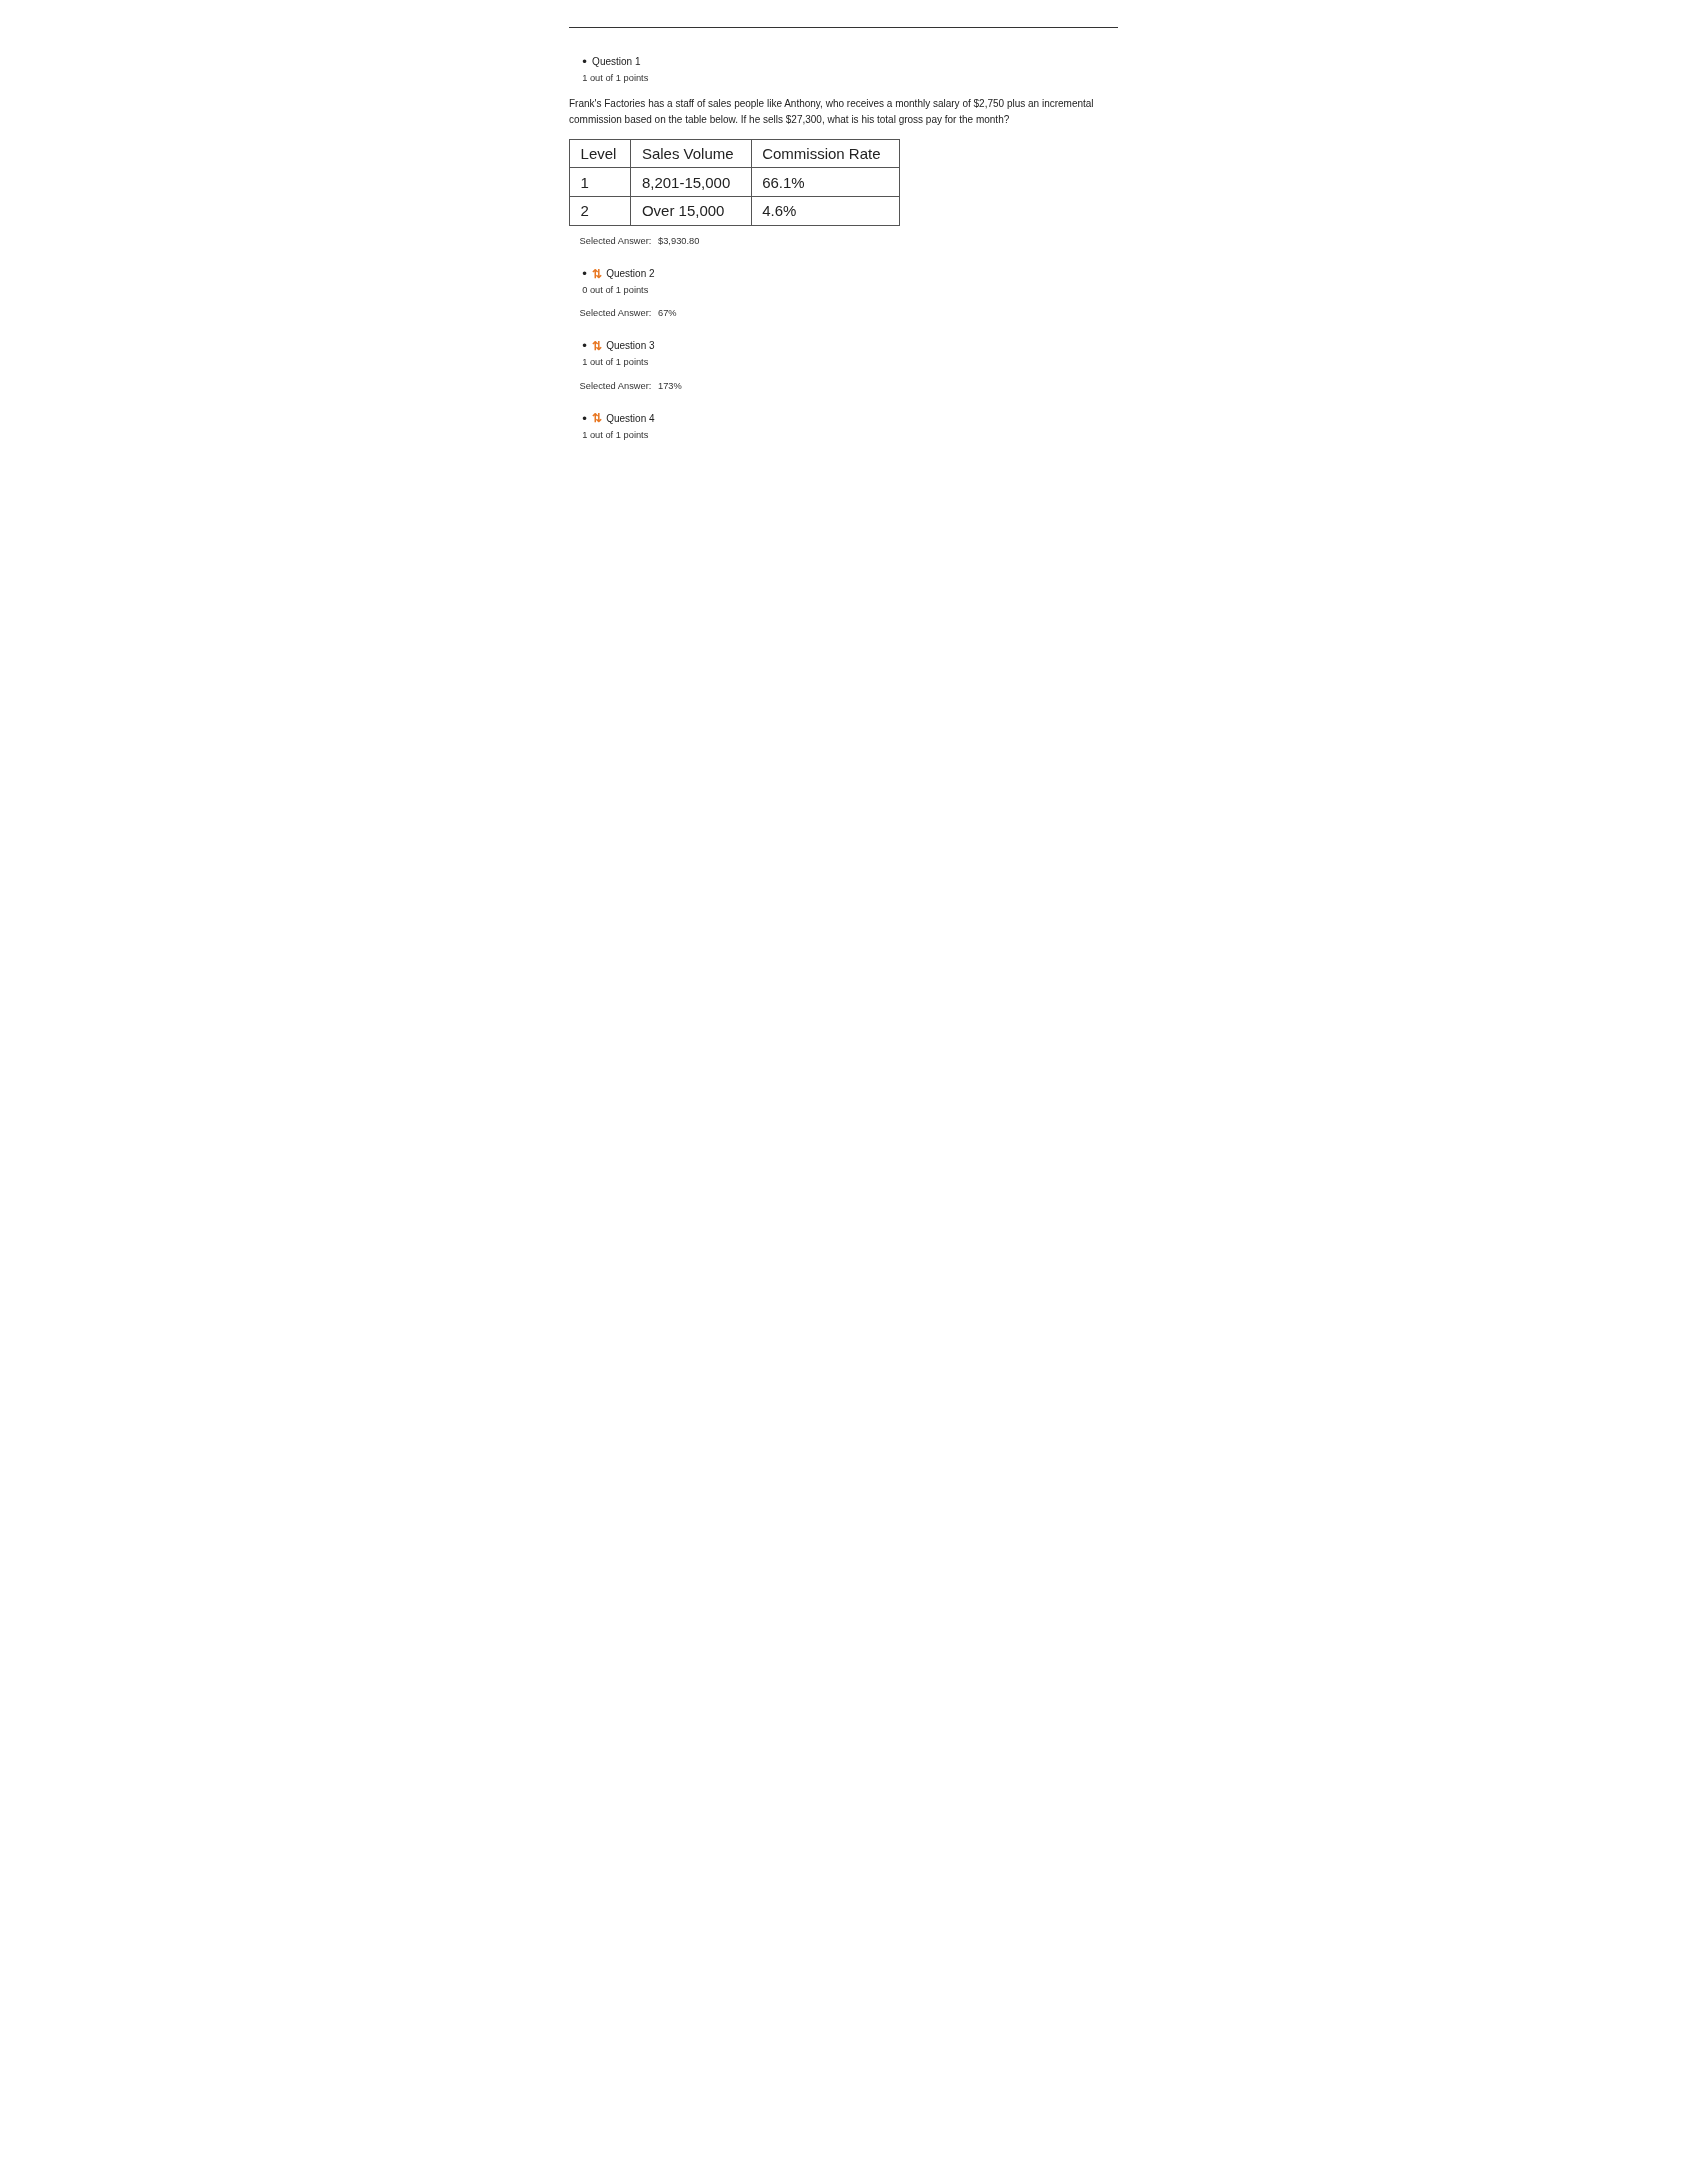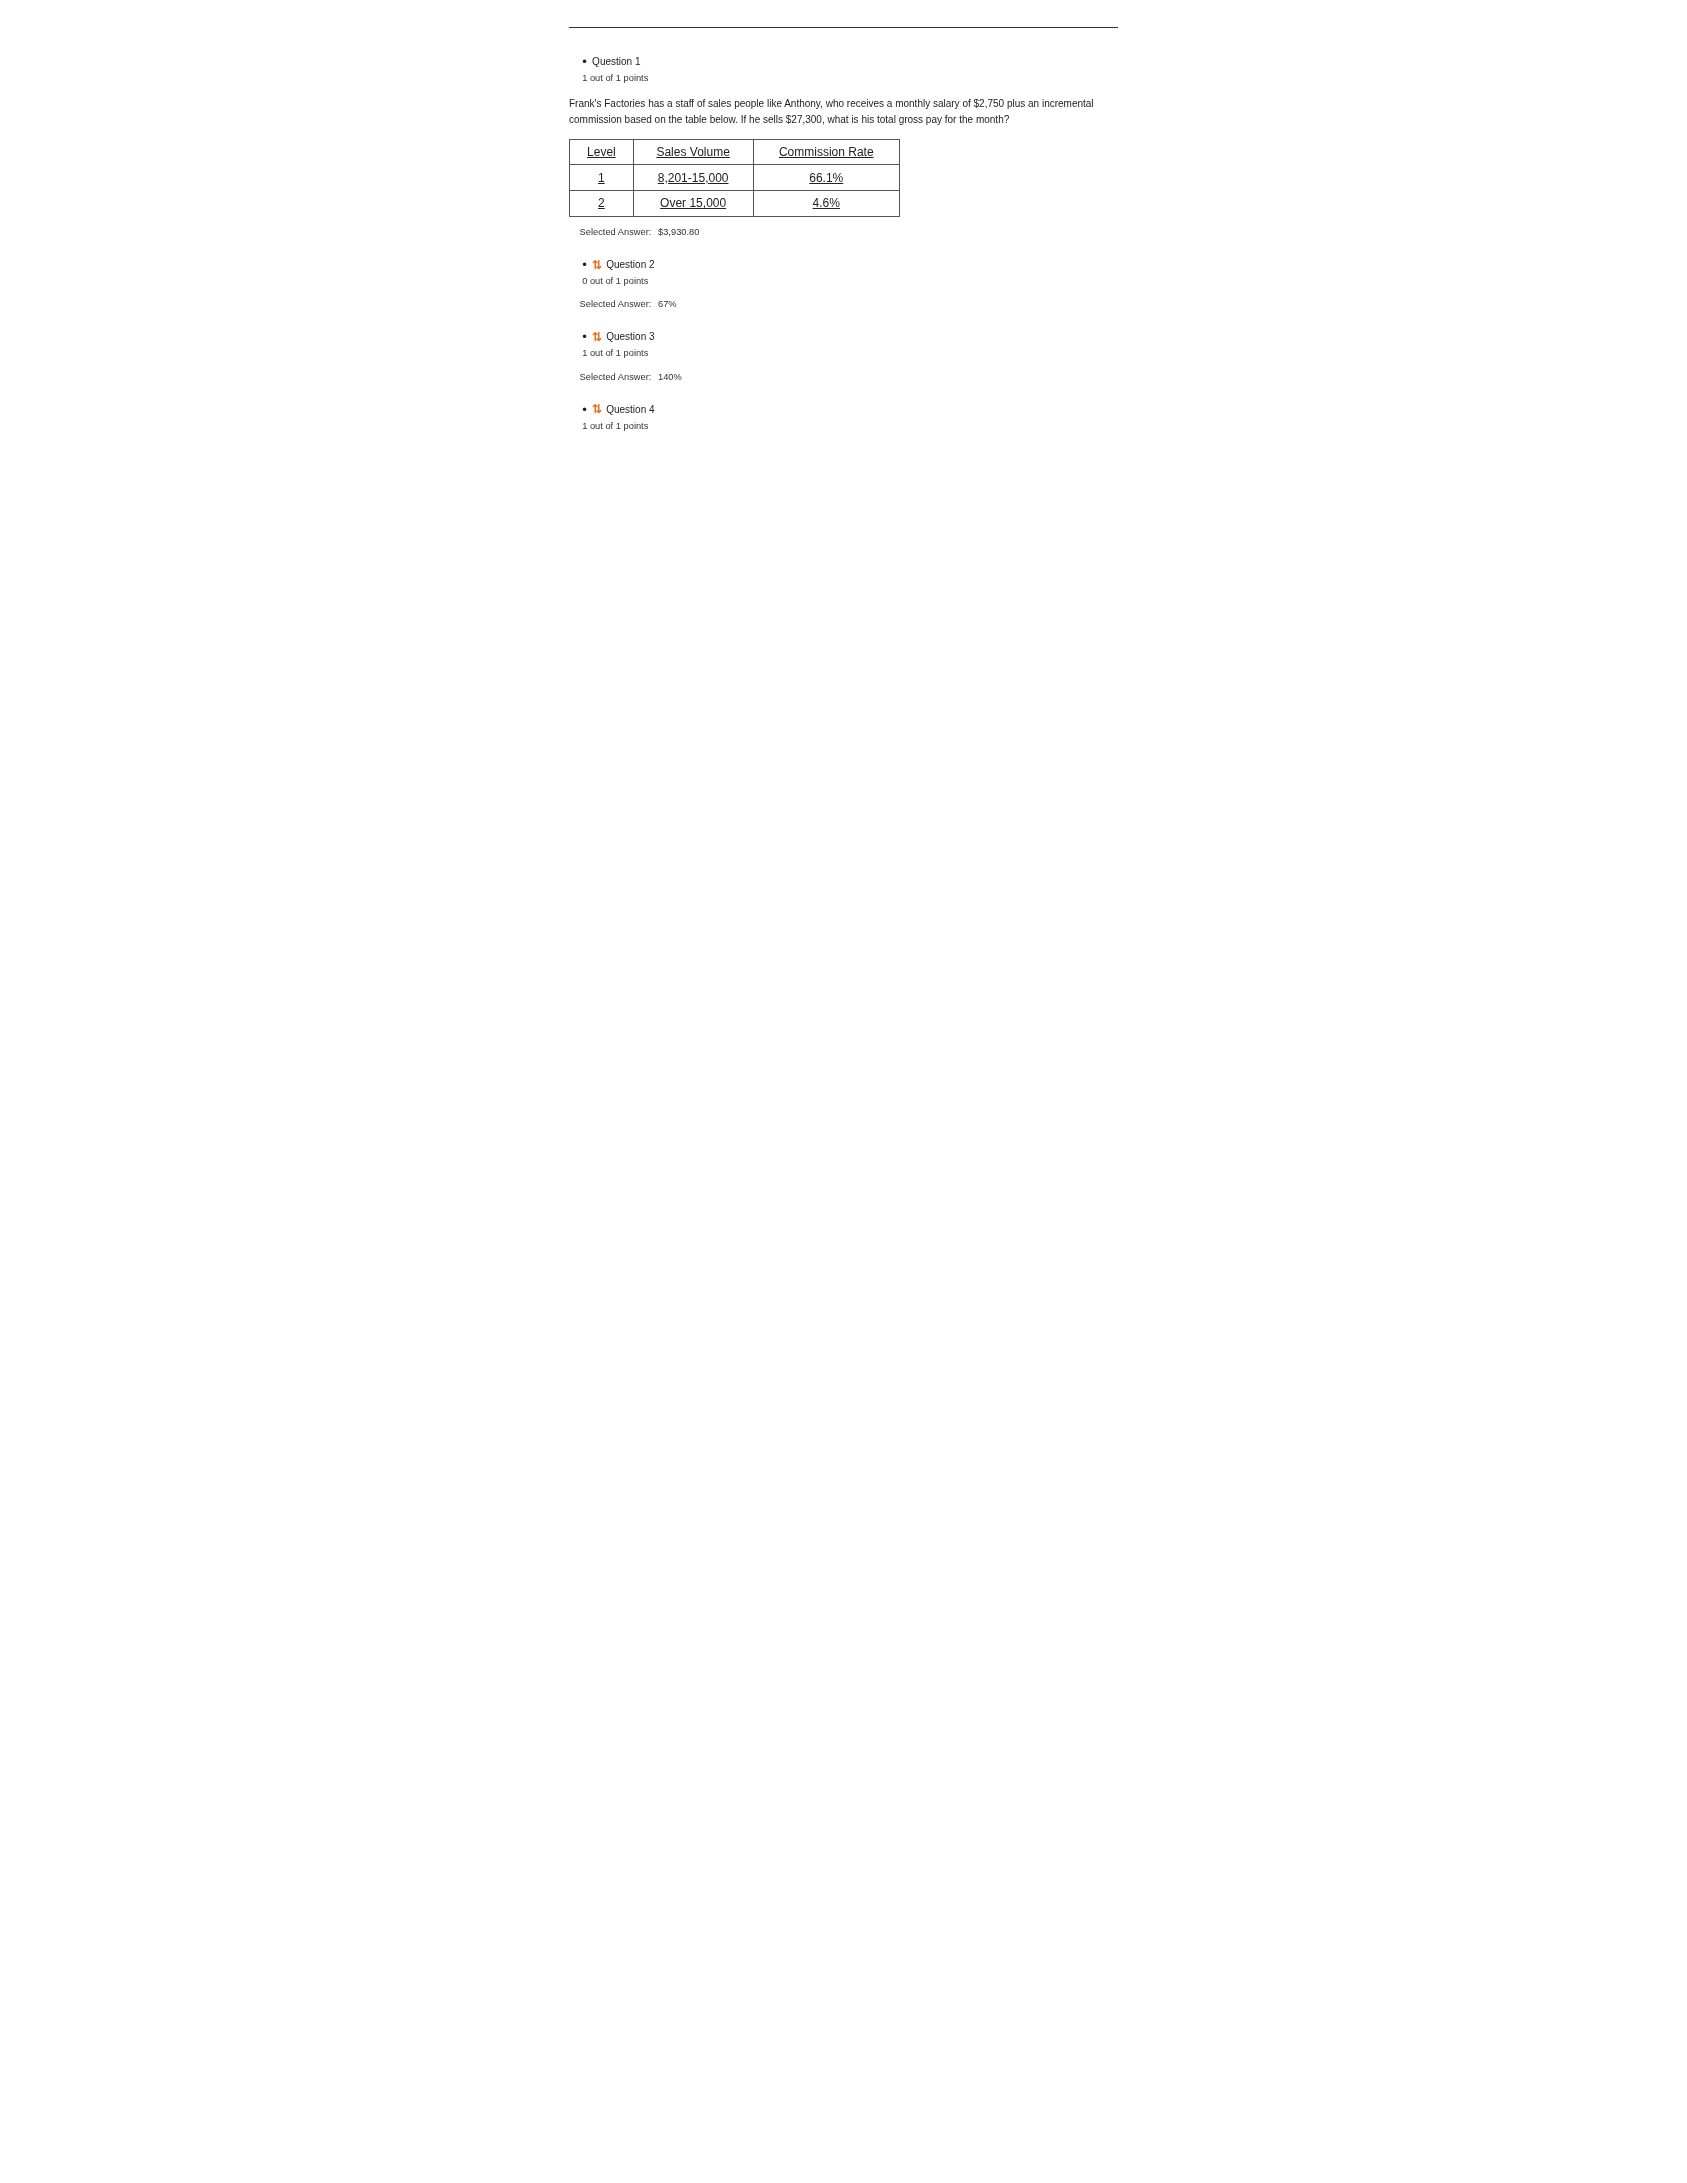--- a/index.html
+++ b/index.html
@@ -83,23 +83,22 @@
     table.commission-table {
       border-collapse: collapse;
       margin: 10.6px 0 10.6px 0;
       min-width: 331px;
     }
 
     table.commission-table th,
     table.commission-table td {
       border: 0.7px solid #555;
       padding: 5.3px 10.6px;
-      font-size: 12px;
-      text-align: center;
-      text-decoration: underline;
+      font-size: 15px;
+      text-align: left;
     }
 
     table.commission-table th {
       font-weight: normal;
       background: #fff;
     }
   </style>
 </head>
 <body>
 
@@ -157,21 +156,21 @@
 
   <div class="question-block">
     <div class="question-header">
       <span class="bullet">•</span>
       <span class="sort-icon">⇅</span>
       <span class="question-title">Question 3</span>
     </div>
     <div class="points-line">1 out of 1 points</div>
     <div class="selected-answer">
       <span>Selected Answer:</span>
-      <span>140%</span>
+      <span>173%</span>
     </div>
   </div>
 
   <div class="question-block">
     <div class="question-header">
       <span class="bullet">•</span>
       <span class="sort-icon">⇅</span>
       <span class="question-title">Question 4</span>
     </div>
     <div class="points-line">1 out of 1 points</div>

